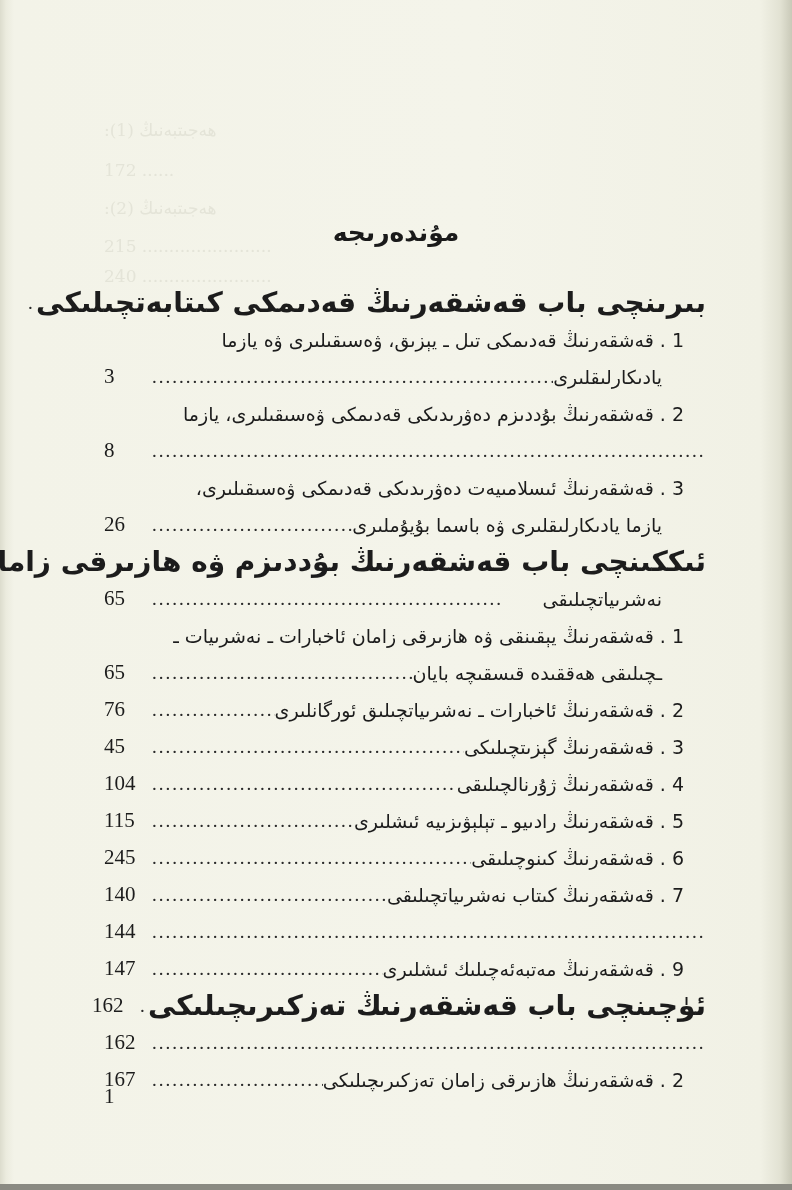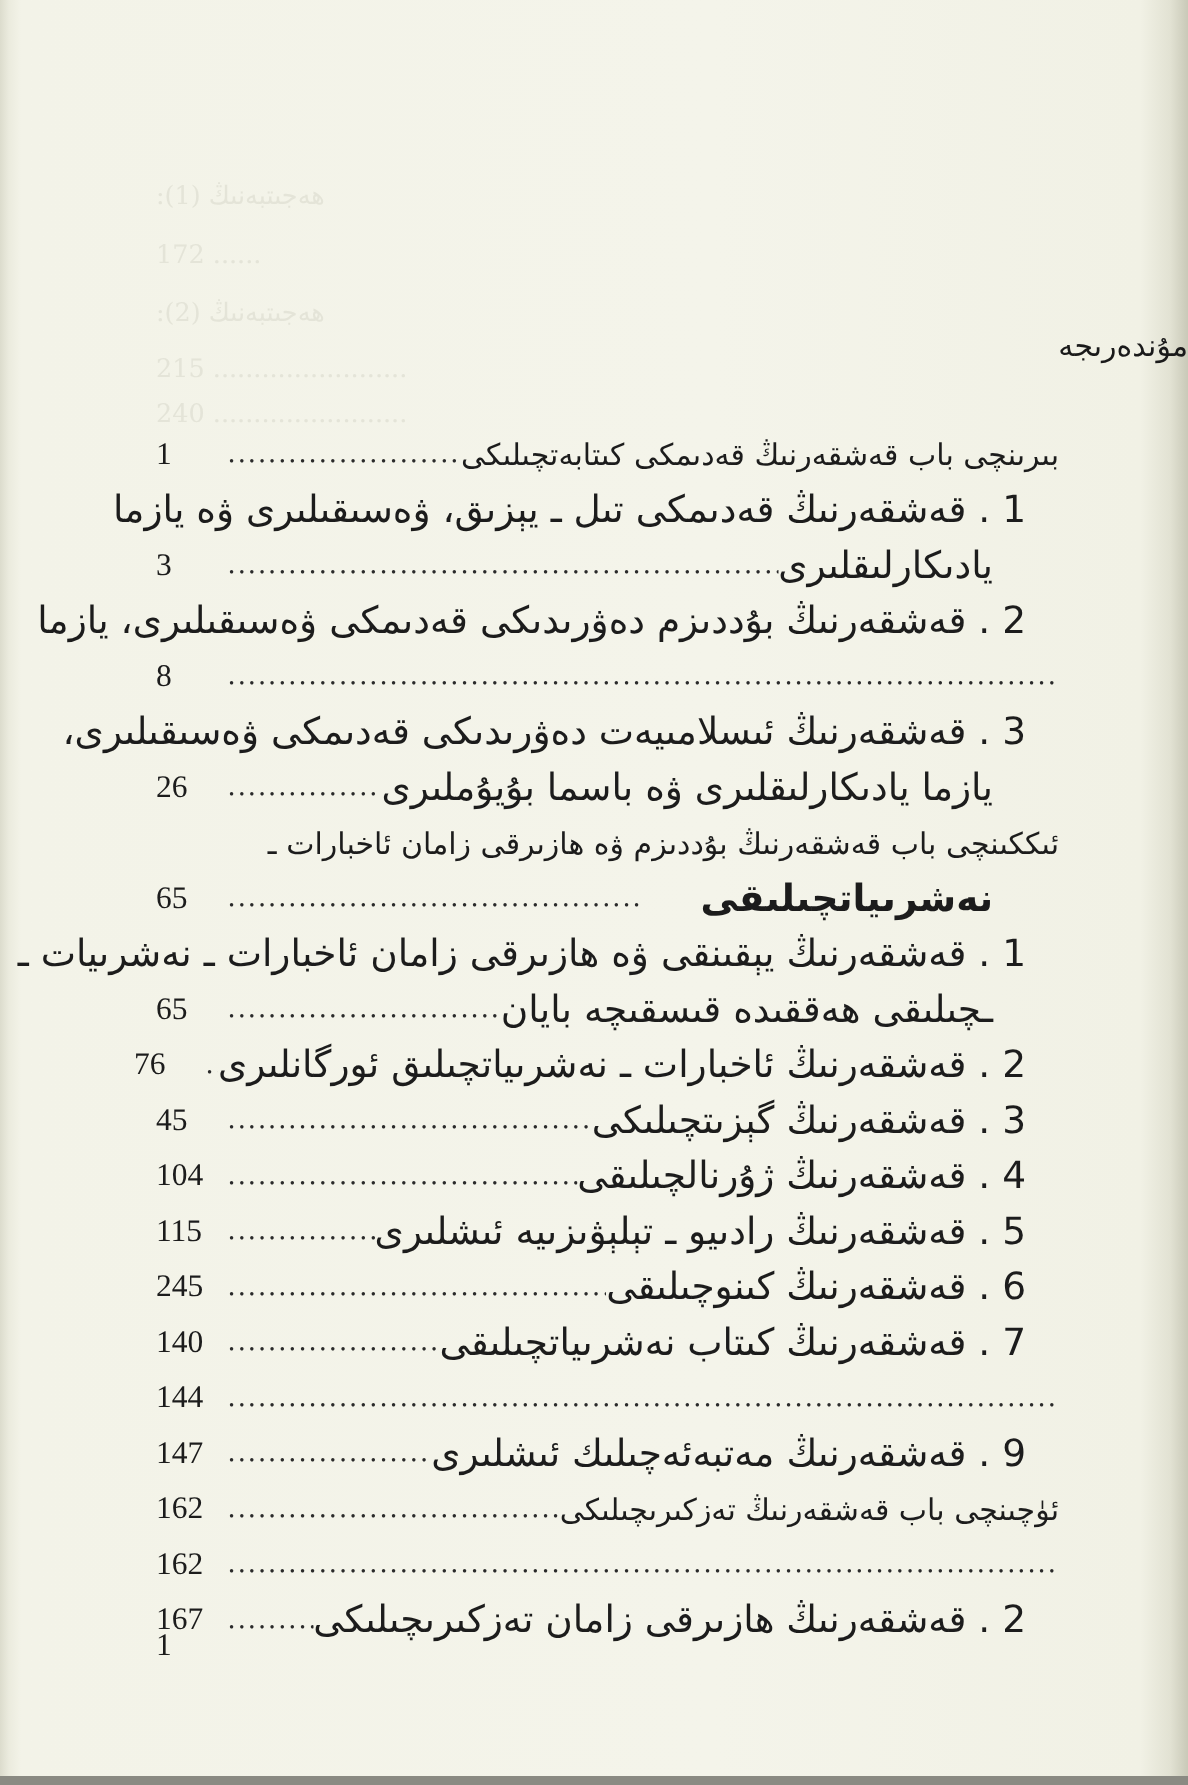--- a/index.html
+++ b/index.html
@@ -8,34 +8,34 @@
     background:#f2f2e6;
     font-family:"DejaVu Serif", serif;
   }
   .page {
     position:absolute; left:0; top:0; width:792px; height:1184px;
     background:linear-gradient(90deg,#dcdccd 0px,#ebebde 6px,#f3f3e8 14px,#f4f4ea 60%,#f1f1e5 96%,#e2e2d3 98.5%,#c9c9b8 100%);
   }
   .bottom-band { position:absolute; left:0; top:1184px; width:792px; height:6px; background:#8a8a82; }
   .ghost { position:absolute; color:#e4e4d8; font-size:17px; font-family:"DejaVu Serif", serif; white-space:nowrap; }
   .title {
-    position:absolute; left:0; width:792px; top:218px; 
-    font-size:20px; font-weight:normal; color:#1a1a1a; direction:rtl;
+    position:absolute; left:0; width:792px; top:218px; text-align:center;
+    font-size:25px; font-weight:bold; color:#1a1a1a; direction:rtl;
     font-family:"DejaVu Sans", sans-serif;
   }
   .toc { position:absolute; left:104px; top:284px; width:602px; }
   .row {
     position:relative; height:37px; display:flex; align-items:center;
     direction:rtl; color:#1c1c1c;
   }
   .row .txt {
-    font-family:"DejaVu Sans", sans-serif; font-size:25px; white-space:nowrap;
+    font-family:"DejaVu Sans", sans-serif; font-size:19px; white-space:nowrap;
     background:transparent;
   }
-  .row.chapter .txt { font-weight:normal; font-size:20px; }
+  .row.chapter .txt { font-weight:bold; font-size:28px; }
   .row.section .txt { padding-right:22px; }
   .row.cont .txt { padding-right:44px; }
   .row .dots {
     flex:1; overflow:hidden; white-space:nowrap; direction:ltr;
     font-family:"Liberation Serif", serif; font-size:19px; letter-spacing:2px;
     color:#2a2a2a; padding:0 8px; text-align:left;
   }
   .row .pg {
     font-family:"Liberation Serif", serif; font-size:21px; color:#1c1c1c;
     width:40px; text-align:left; direction:ltr; flex:none;
@@ -94,21 +94,21 @@
     <span class="txt">يازما يادىكارلىقلىرى ۋە باسما بۇيۇملىرى</span>
     <span class="dots">........................................................................................................................</span>
     <span class="pg">26</span>
   </div>
       <div class="row chapter">
     <span class="txt">ئىككىنچى باب   قەشقەرنىڭ بۇددىزم ۋە ھازىرقى زامان ئاخبارات ـ</span>
     <span class="dots"></span>
     <span class="pg empty"></span>
   </div>
       <div class="row cont">
-    <span class="txt" style="font-weight: bold; margin-left: 40px;">نەشرىياتچىلىقى</span>
+    <span class="txt" style="font-weight: normal; margin-left: 40px;">نەشرىياتچىلىقى</span>
     <span class="dots">........................................................................................................................</span>
     <span class="pg">65</span>
   </div>
       <div class="row section">
     <span class="txt">1 . قەشقەرنىڭ يېقىنقى ۋە ھازىرقى زامان ئاخبارات ـ نەشرىيات ـ</span>
     <span class="dots"></span>
     <span class="pg empty"></span>
   </div>
       <div class="row cont">
     <span class="txt">ـچىلىقى ھەققىدە قىسقىچە بايان</span>

